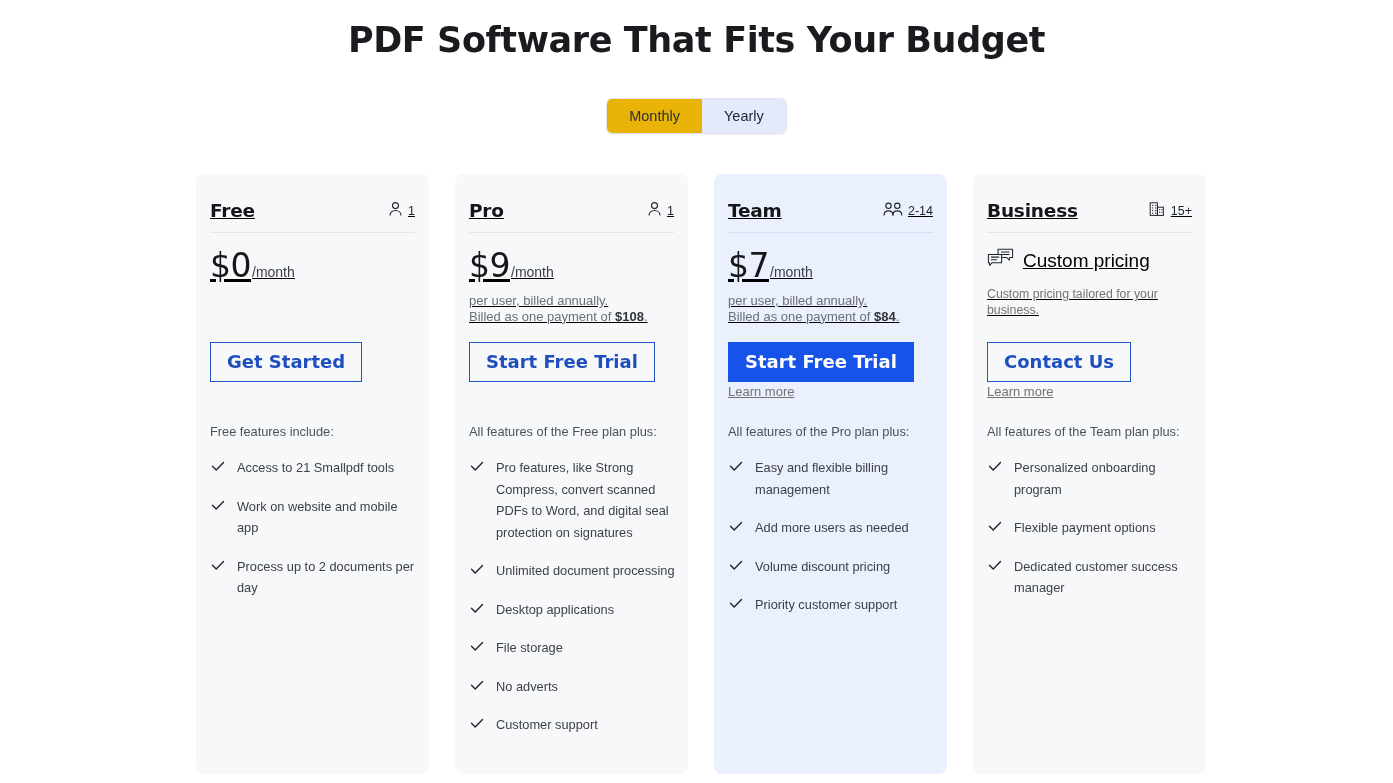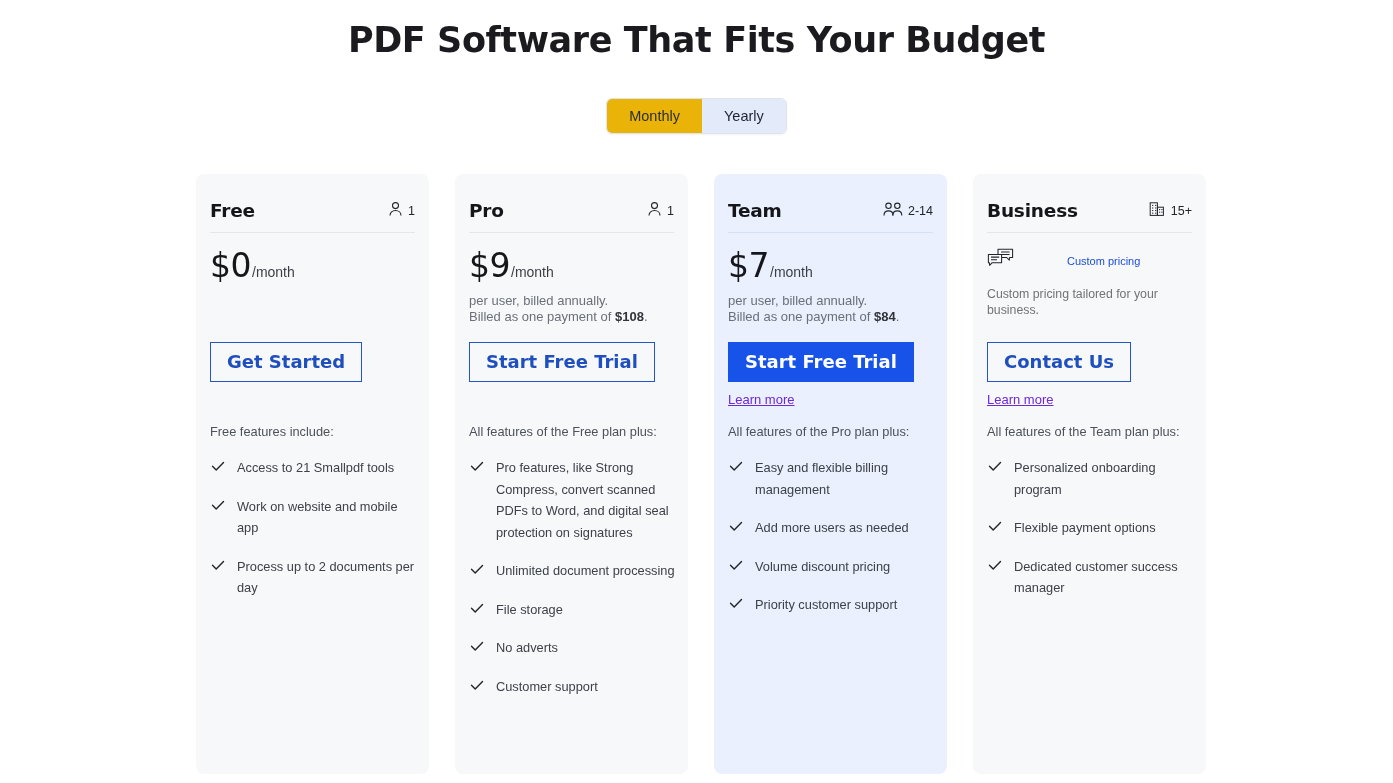--- a/index.html
+++ b/index.html
@@ -67,20 +67,21 @@
 
   
   .cards {
     position: absolute;
     top: 174px;
     left: 196px;
     width: 1010px;
     height: 600px;
     display: flex;
     gap: 26px;
+    text-decoration: underline;
   }
 
   .card {
     position: relative;
     width: 241px;
     background: #f7f8f9;
     border-radius: 8px;
     padding: 26px 14px 0 14px;
   }
   .card.highlight { background: #eaf0fd; }
@@ -147,24 +148,23 @@
   .price-note b { color: #30343a; font-weight: bold; }
 
   
   .custom-price {
     margin-top: 14px;
     display: flex;
     align-items: center;
     gap: 8px;
   }
   .custom-price-label {
-    font-size: 11px;
-    color: #1d4ed8;
-    font-family: "Liberation Sans", sans-serif;
-    margin-left: 44px;
+    font-size: 19px;
+    color: #000000;
+    font-family: "Liberation Sans", sans-serif;
   }
   .custom-desc {
     margin-top: 12px;
     font-size: 12.3px;
     line-height: 15.5px;
     color: #737373;
     font-family: "Liberation Sans", sans-serif;
     max-width: 185px;
   }
 
@@ -190,23 +190,23 @@
     border: 1.5px solid #2456c8;
     color: #1f4fbf;
   }
   .cta.solid {
     background: #1753e8;
     border: 1.5px solid #1753e8;
     color: #ffffff;
   }
   .learn-more {
     display: inline-block;
-    margin-top: 10px;
+    margin-top: 2px;
     font-size: 13px;
-    color: #6d28d9;
+    color: #737373;
     text-decoration: underline;
     cursor: pointer;
     font-family: "Liberation Sans", sans-serif;
   }
 
   
   .features {
     position: absolute;
     top: 250px;
     left: 14px;
@@ -337,20 +337,28 @@
           </span>
           <span class="feature-text">Pro features, like Strong Compress, convert scanned PDFs to Word, and digital seal protection on signatures</span>
         </div>
         <div class="feature">
           <span class="check">
             <svg width="16" height="16" viewBox="0 0 16 16" fill="none" stroke="#22252a" stroke-width="1.4" stroke-linecap="round" stroke-linejoin="round">
                 <path d="M2.5 8.3 L6.2 12 L13.5 4.4"></path>
               </svg>
           </span>
           <span class="feature-text">Unlimited document processing</span>
+        </div>
+        <div class="feature">
+          <span class="check">
+            <svg width="16" height="16" viewBox="0 0 16 16" fill="none" stroke="#22252a" stroke-width="1.4" stroke-linecap="round" stroke-linejoin="round">
+                <path d="M2.5 8.3 L6.2 12 L13.5 4.4"></path>
+              </svg>
+          </span>
+          <span class="feature-text">Desktop applications</span>
         </div>
         <div class="feature">
           <span class="check">
             <svg width="16" height="16" viewBox="0 0 16 16" fill="none" stroke="#22252a" stroke-width="1.4" stroke-linecap="round" stroke-linejoin="round">
                 <path d="M2.5 8.3 L6.2 12 L13.5 4.4"></path>
               </svg>
           </span>
           <span class="feature-text">File storage</span>
         </div>
         <div class="feature">

